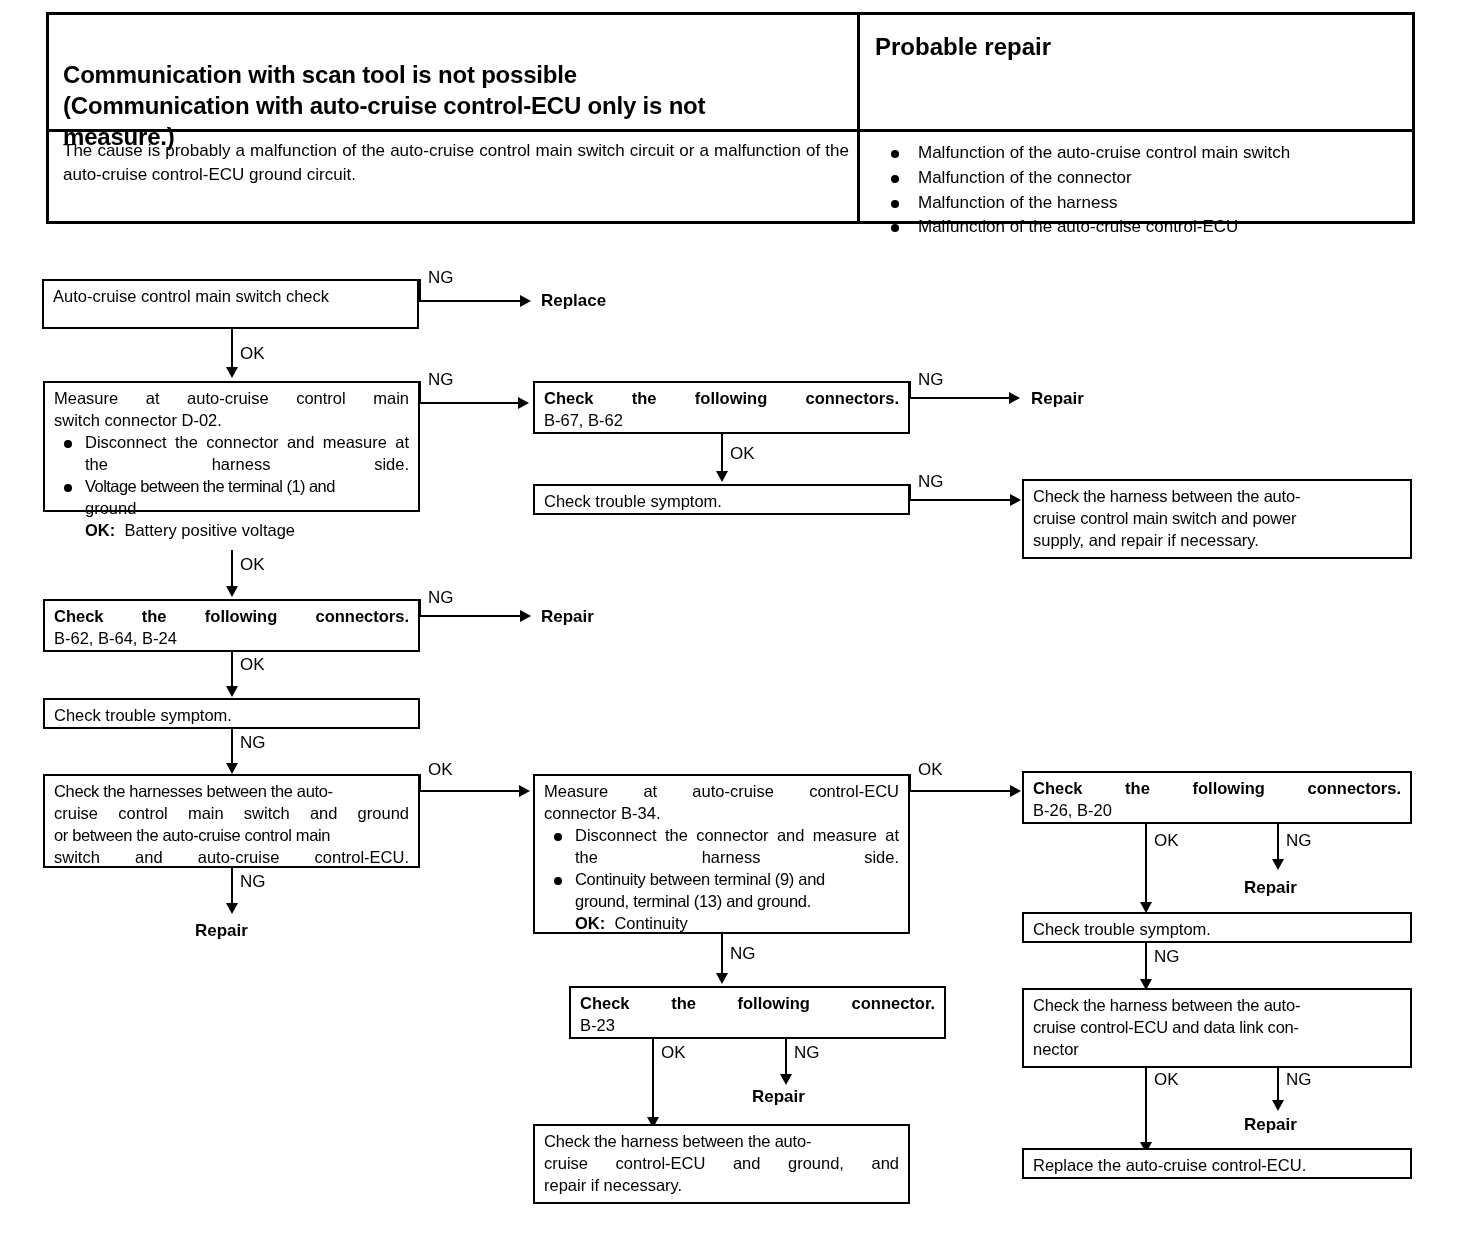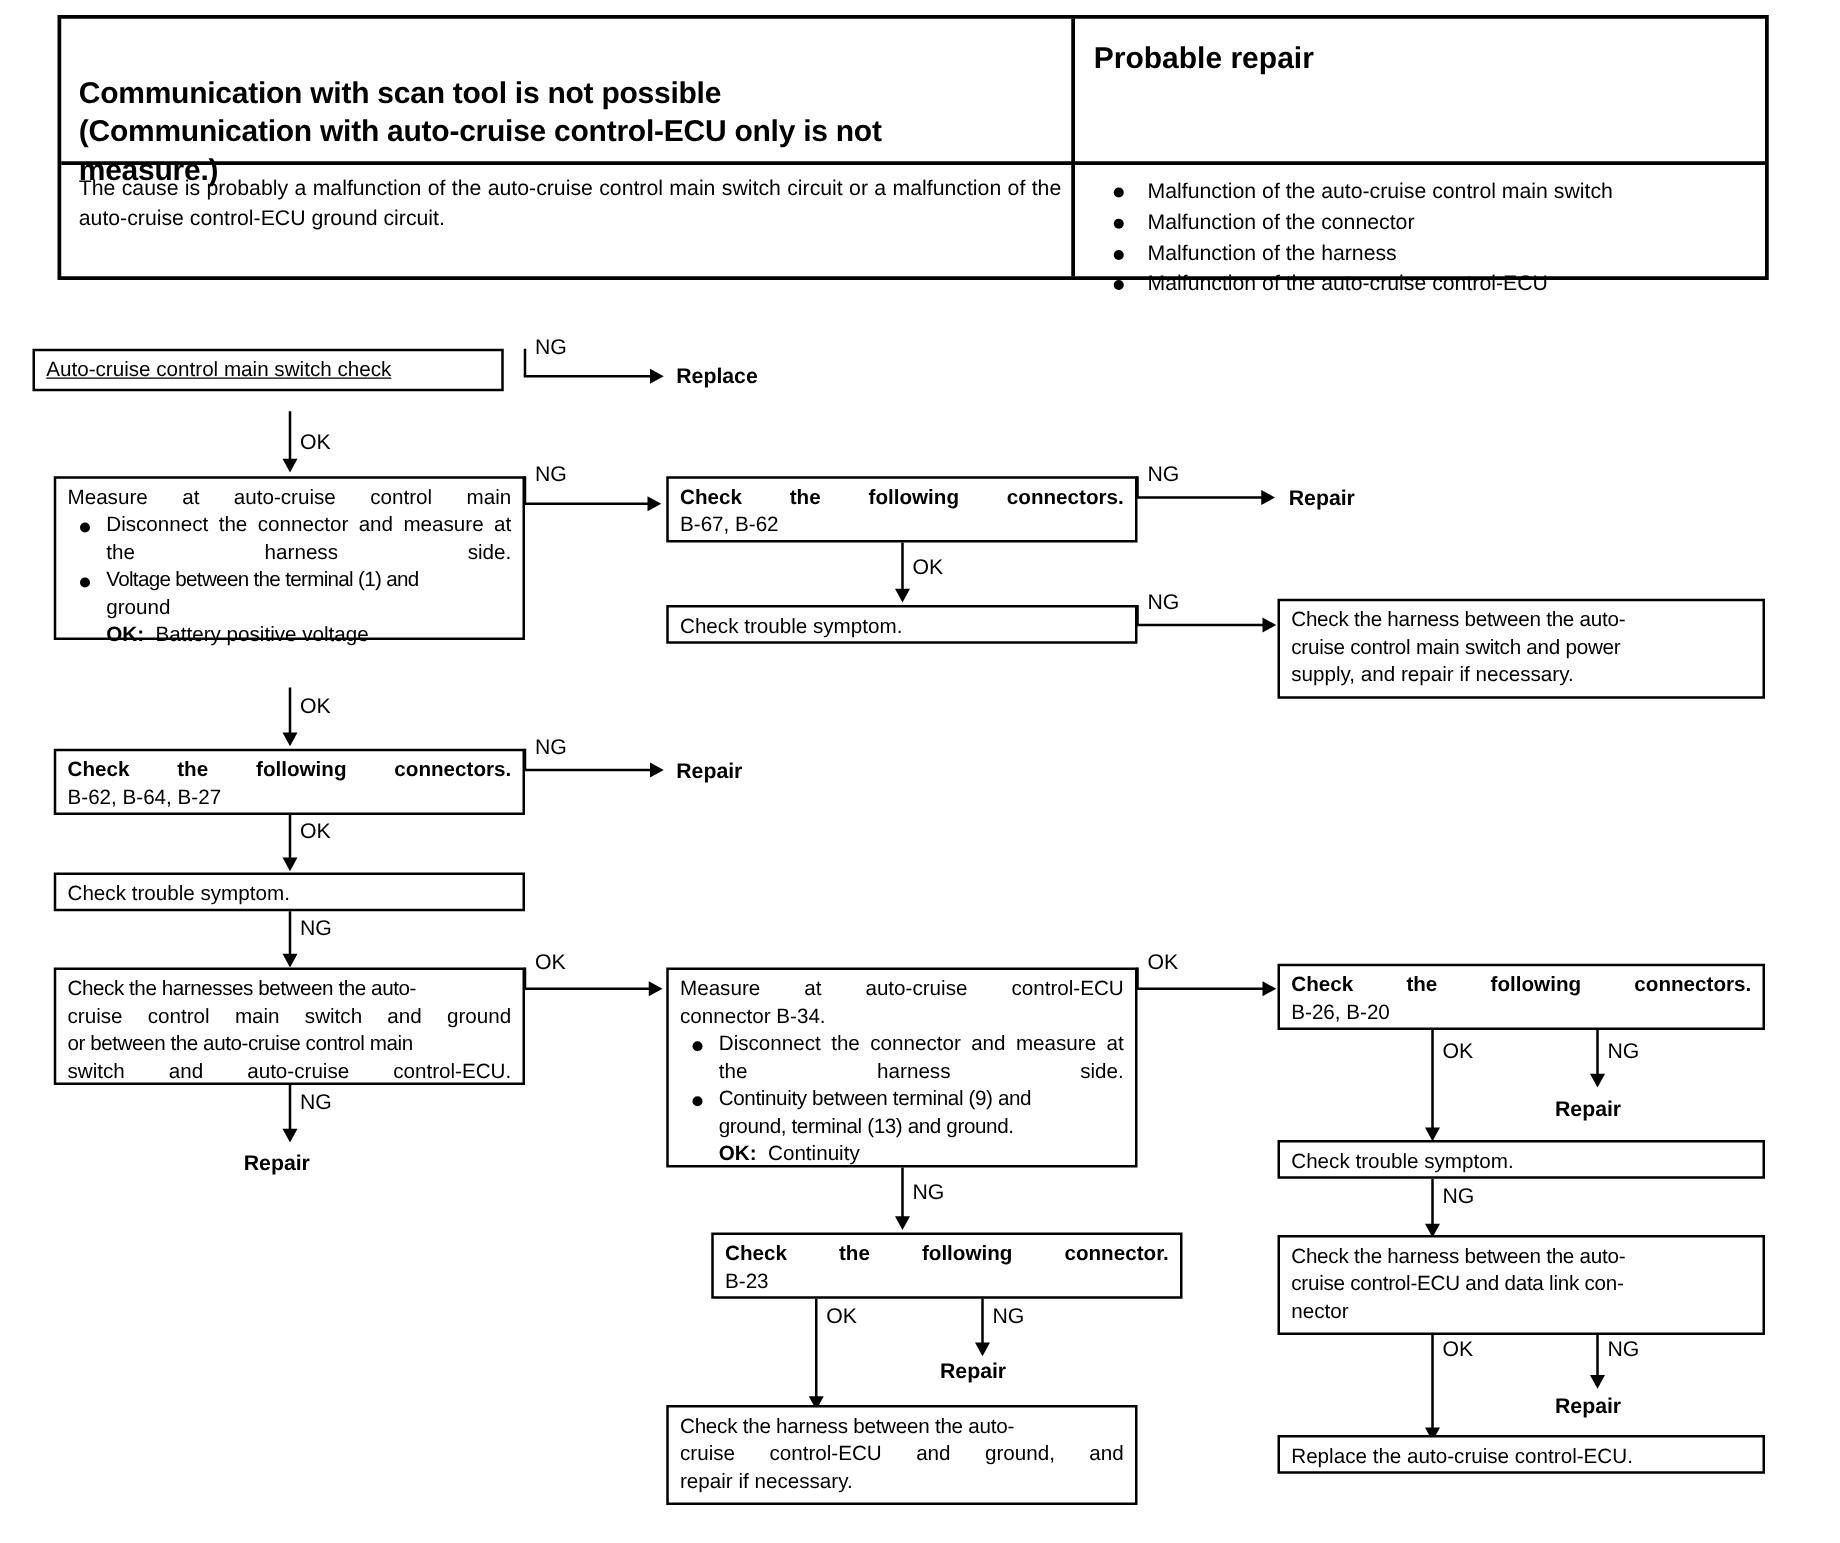--- a/index.html
+++ b/index.html
@@ -76,36 +76,37 @@
     <div class="td-right">
       <ul>
         <li>Malfunction of the auto-cruise control main switch</li>
         <li>Malfunction of the connector</li>
         <li>Malfunction of the harness</li>
         <li>Malfunction of the auto-cruise control-ECU</li>
       </ul>
     </div>
   </div>
 
-  <div class="box" style="left:26px;top:279px;width:377px;height:34px;text-decoration:underline;">
+  <div class="box" style="left:42px;top:279px;width:377px;height:50px;">
     <div>Auto-cruise control main switch check</div>
   </div>
 
   <div class="vl" style="left:419px;top:279px;height:22px;"></div>
   <div class="hl" style="left:419px;top:300px;width:104px;"></div>
   <div class="arrR" style="left:520px;top:295px;"></div>
   <div class="lbl" style="left:428px;top:268px;">NG</div>
   <div class="term" style="left:541px;top:291px;">Replace</div>
 
   <div class="vl" style="left:231px;top:329px;height:40px;"></div>
   <div class="arrD" style="left:226px;top:367px;"></div>
   <div class="lbl" style="left:240px;top:344px;">OK</div>
 
   <div class="box" style="left:43px;top:381px;width:377px;height:131px;">
     <div style="text-align:justify;text-align-last:justify;">Measure at auto-cruise control main</div>
+    <div>switch connector D-02.</div>
     <ul>
       <li>
         <span class="just" style="display:block">Disconnect the connector and measure at the harness side.</span>
       </li>
       <li>
         <span style="display:block;letter-spacing:-0.55px">Voltage between the terminal (1) and</span>
         <span style="display:block">ground</span>
         <span class="okline" style="display:block"><span style="font-weight:bold">OK:</span>&nbsp;&nbsp;<span>Battery positive voltage</span></span>
       </li>
     </ul>
@@ -115,21 +116,21 @@
   <div class="hl" style="left:419px;top:402px;width:101px;"></div>
   <div class="arrR" style="left:518px;top:397px;"></div>
   <div class="lbl" style="left:428px;top:370px;">NG</div>
 
   <div class="vl" style="left:231px;top:550px;height:38px;"></div>
   <div class="arrD" style="left:226px;top:586px;"></div>
   <div class="lbl" style="left:240px;top:555px;">OK</div>
 
   <div class="box" style="left:43px;top:599px;width:377px;height:53px;">
     <div class="t1 just">Check the following connectors.</div>
-    <div>B-62, B-64, B-27</div>
+    <div>B-62, B-64, B-24</div>
   </div>
 
   <div class="vl" style="left:419px;top:599px;height:17px;"></div>
   <div class="hl" style="left:419px;top:615px;width:104px;"></div>
   <div class="arrR" style="left:520px;top:610px;"></div>
   <div class="lbl" style="left:428px;top:588px;">NG</div>
   <div class="term" style="left:541px;top:607px;">Repair</div>
 
   <div class="vl" style="left:231px;top:652px;height:35px;"></div>
   <div class="arrD" style="left:226px;top:686px;"></div>

